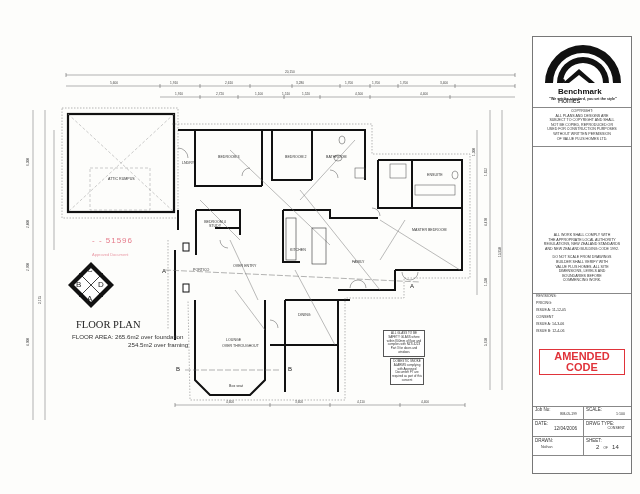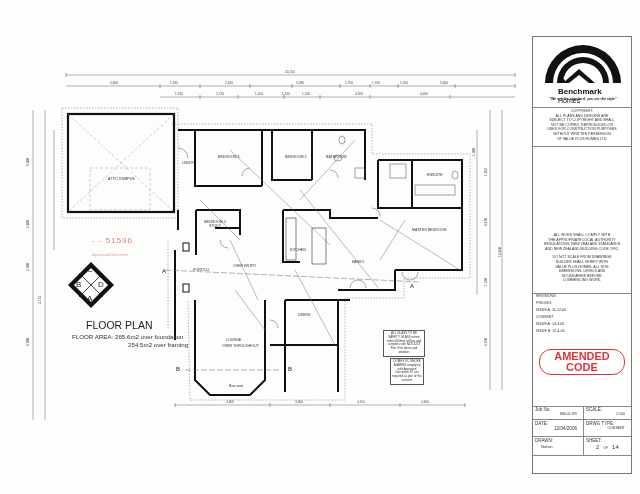--- a/index.html
+++ b/index.html
@@ -10,21 +10,21 @@
   .tb-sec{position:absolute;left:0;width:98px;border-bottom:1px solid #888;}
   .tiny{font-size:3.6px;line-height:4.6px;text-align:center;color:#333;}
   .pt{font-size:4px;color:#333;padding:2px 3px;}
   .big{font-size:7.5px;font-weight:bold;text-align:center;color:#111;}
   .rev{font-size:3.6px;color:#333;line-height:7px;padding-left:3px;}
   .stamp{position:absolute;left:6px;border:1.5px solid #e0333a;color:#e0333a;font-weight:bold;text-align:center;font-size:11px;line-height:11px;padding:1px 0;width:84px;}
   .cell{position:absolute;border-right:1px solid #888;border-bottom:1px solid #888;font-size:4.5px;color:#333;box-sizing:border-box;padding:1px 2px;}
   .cell .v{font-size:4.6px;text-align:right;padding-right:4px;}
   .lbl{position:absolute;font-size:3.6px;color:#333;white-space:nowrap;}
   .dim{position:absolute;font-size:3.2px;color:#444;white-space:nowrap;}
-  .fp-title{position:absolute;left:86px;top:319px;font-size:10.5px;color:#222;}
+  .fp-title{position:absolute;left:76px;top:319px;font-size:10.5px;color:#222;font-family:Liberation Serif, serif;}
   .fp-area{position:absolute;left:72px;top:333px;font-size:6.2px;color:#333;line-height:8px;}
   .pink{position:absolute;color:#e57a8a;font-size:8px;letter-spacing:1px;}
   .pinksm{position:absolute;color:#e99aa6;font-size:4px;}
   .note{position:absolute;border:1px solid #555;font-size:3px;line-height:3.8px;text-align:center;padding:1px;color:#333;background:#fff;}
   .logo-name{position:absolute;left:8px;top:50px;font-size:8px;font-weight:bold;color:#111;}
   .logo-name span{font-weight:normal;font-size:7px;padding-left:17px;}
   .tag{position:absolute;left:6px;top:60px;font-size:3.6px;font-weight:bold;color:#222;width:88px;text-align:center;}
 </style>
 </head>
 <body>
@@ -259,21 +259,21 @@
     <div>COMMENCING WORK.</div>
   </div>
 
   <div class="tb-sec" style="top:254px;height:115px;">
     <div class="rev" style="padding-top:2px;">REVISIONS:</div>
     <div class="rev">PRICING:</div>
     <div class="rev">ISSUE A: 11-12-05</div>
     <div class="rev">CONSENT</div>
     <div class="rev">ISSUE A: 14-3-06</div>
     <div class="rev">ISSUE B: 12-4-06</div>
-    <div class="stamp" style="top:58px;border-radius:12px;">
+    <div class="stamp" style="top:58px;">
       <div>AMENDED</div>
       <div>CODE</div>
     </div>
   </div>
 
   <div class="cell" style="left:0;top:369px;width:51px;height:14px;">
     <div>Job No:</div>
     <div class="v" style="font-size:3.4px;">BM-05-199</div>
   </div>
   <div class="cell" style="left:51px;top:369px;width:47px;height:14px;border-right:none;">

